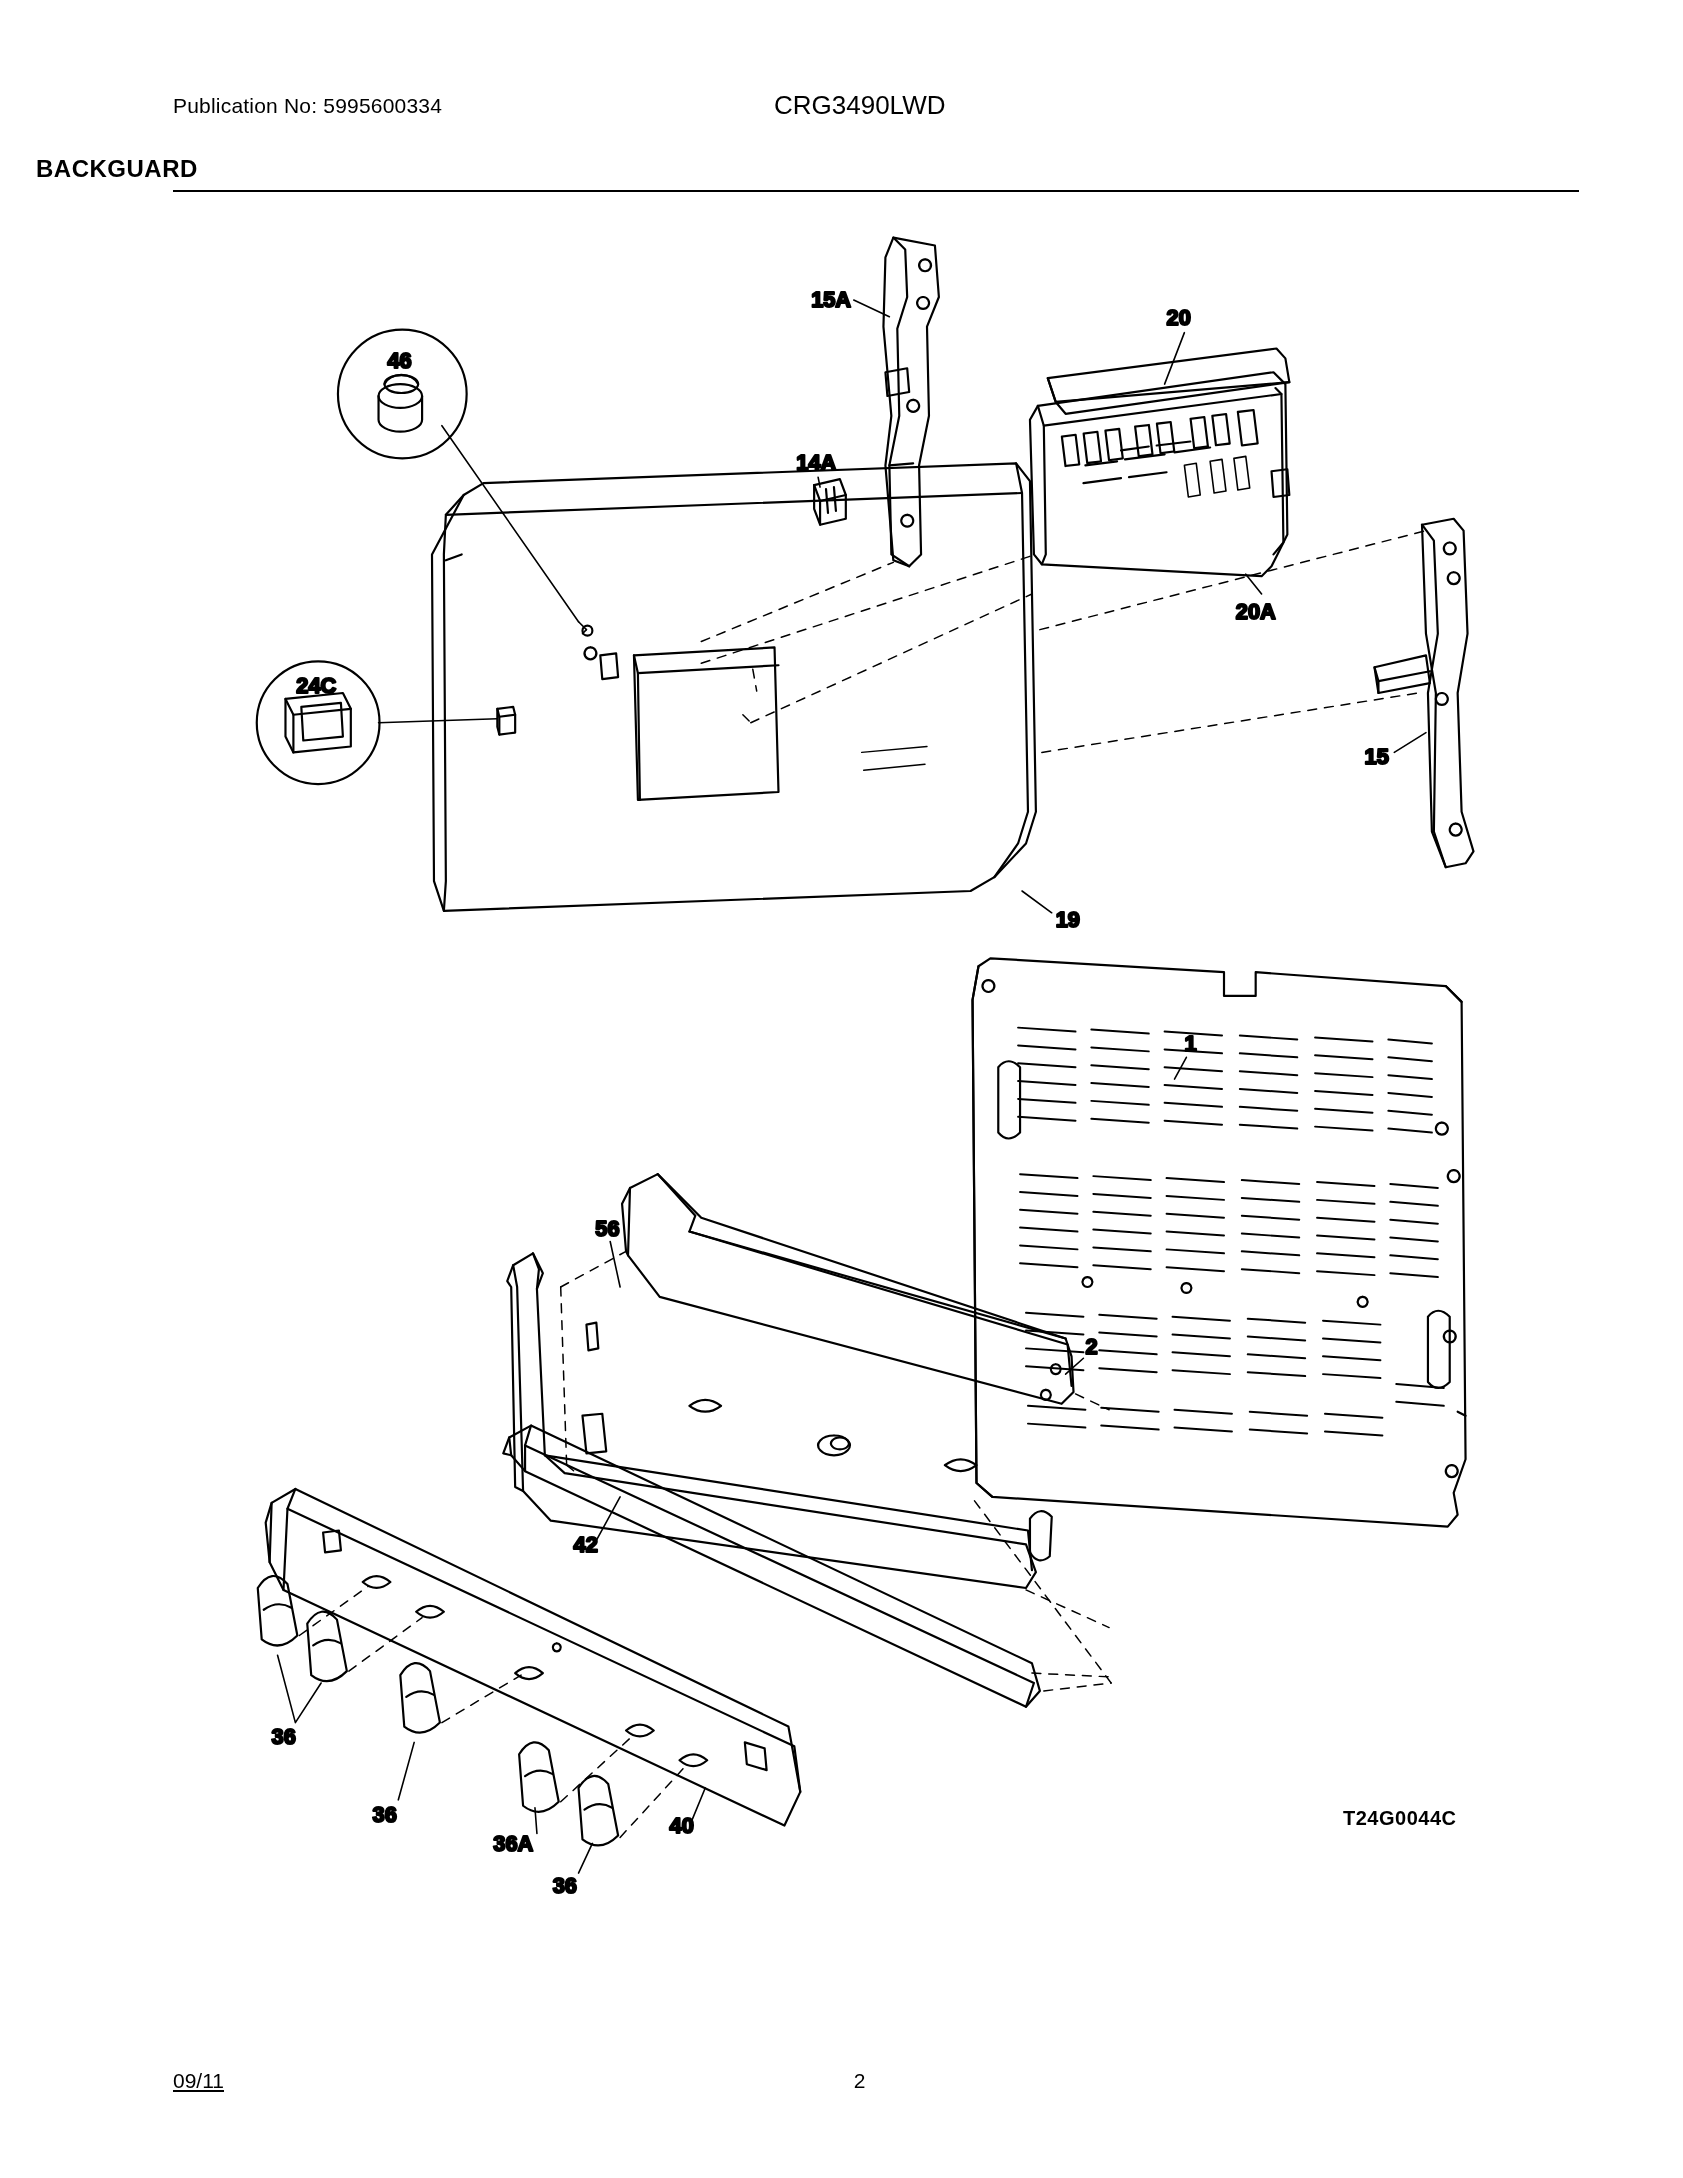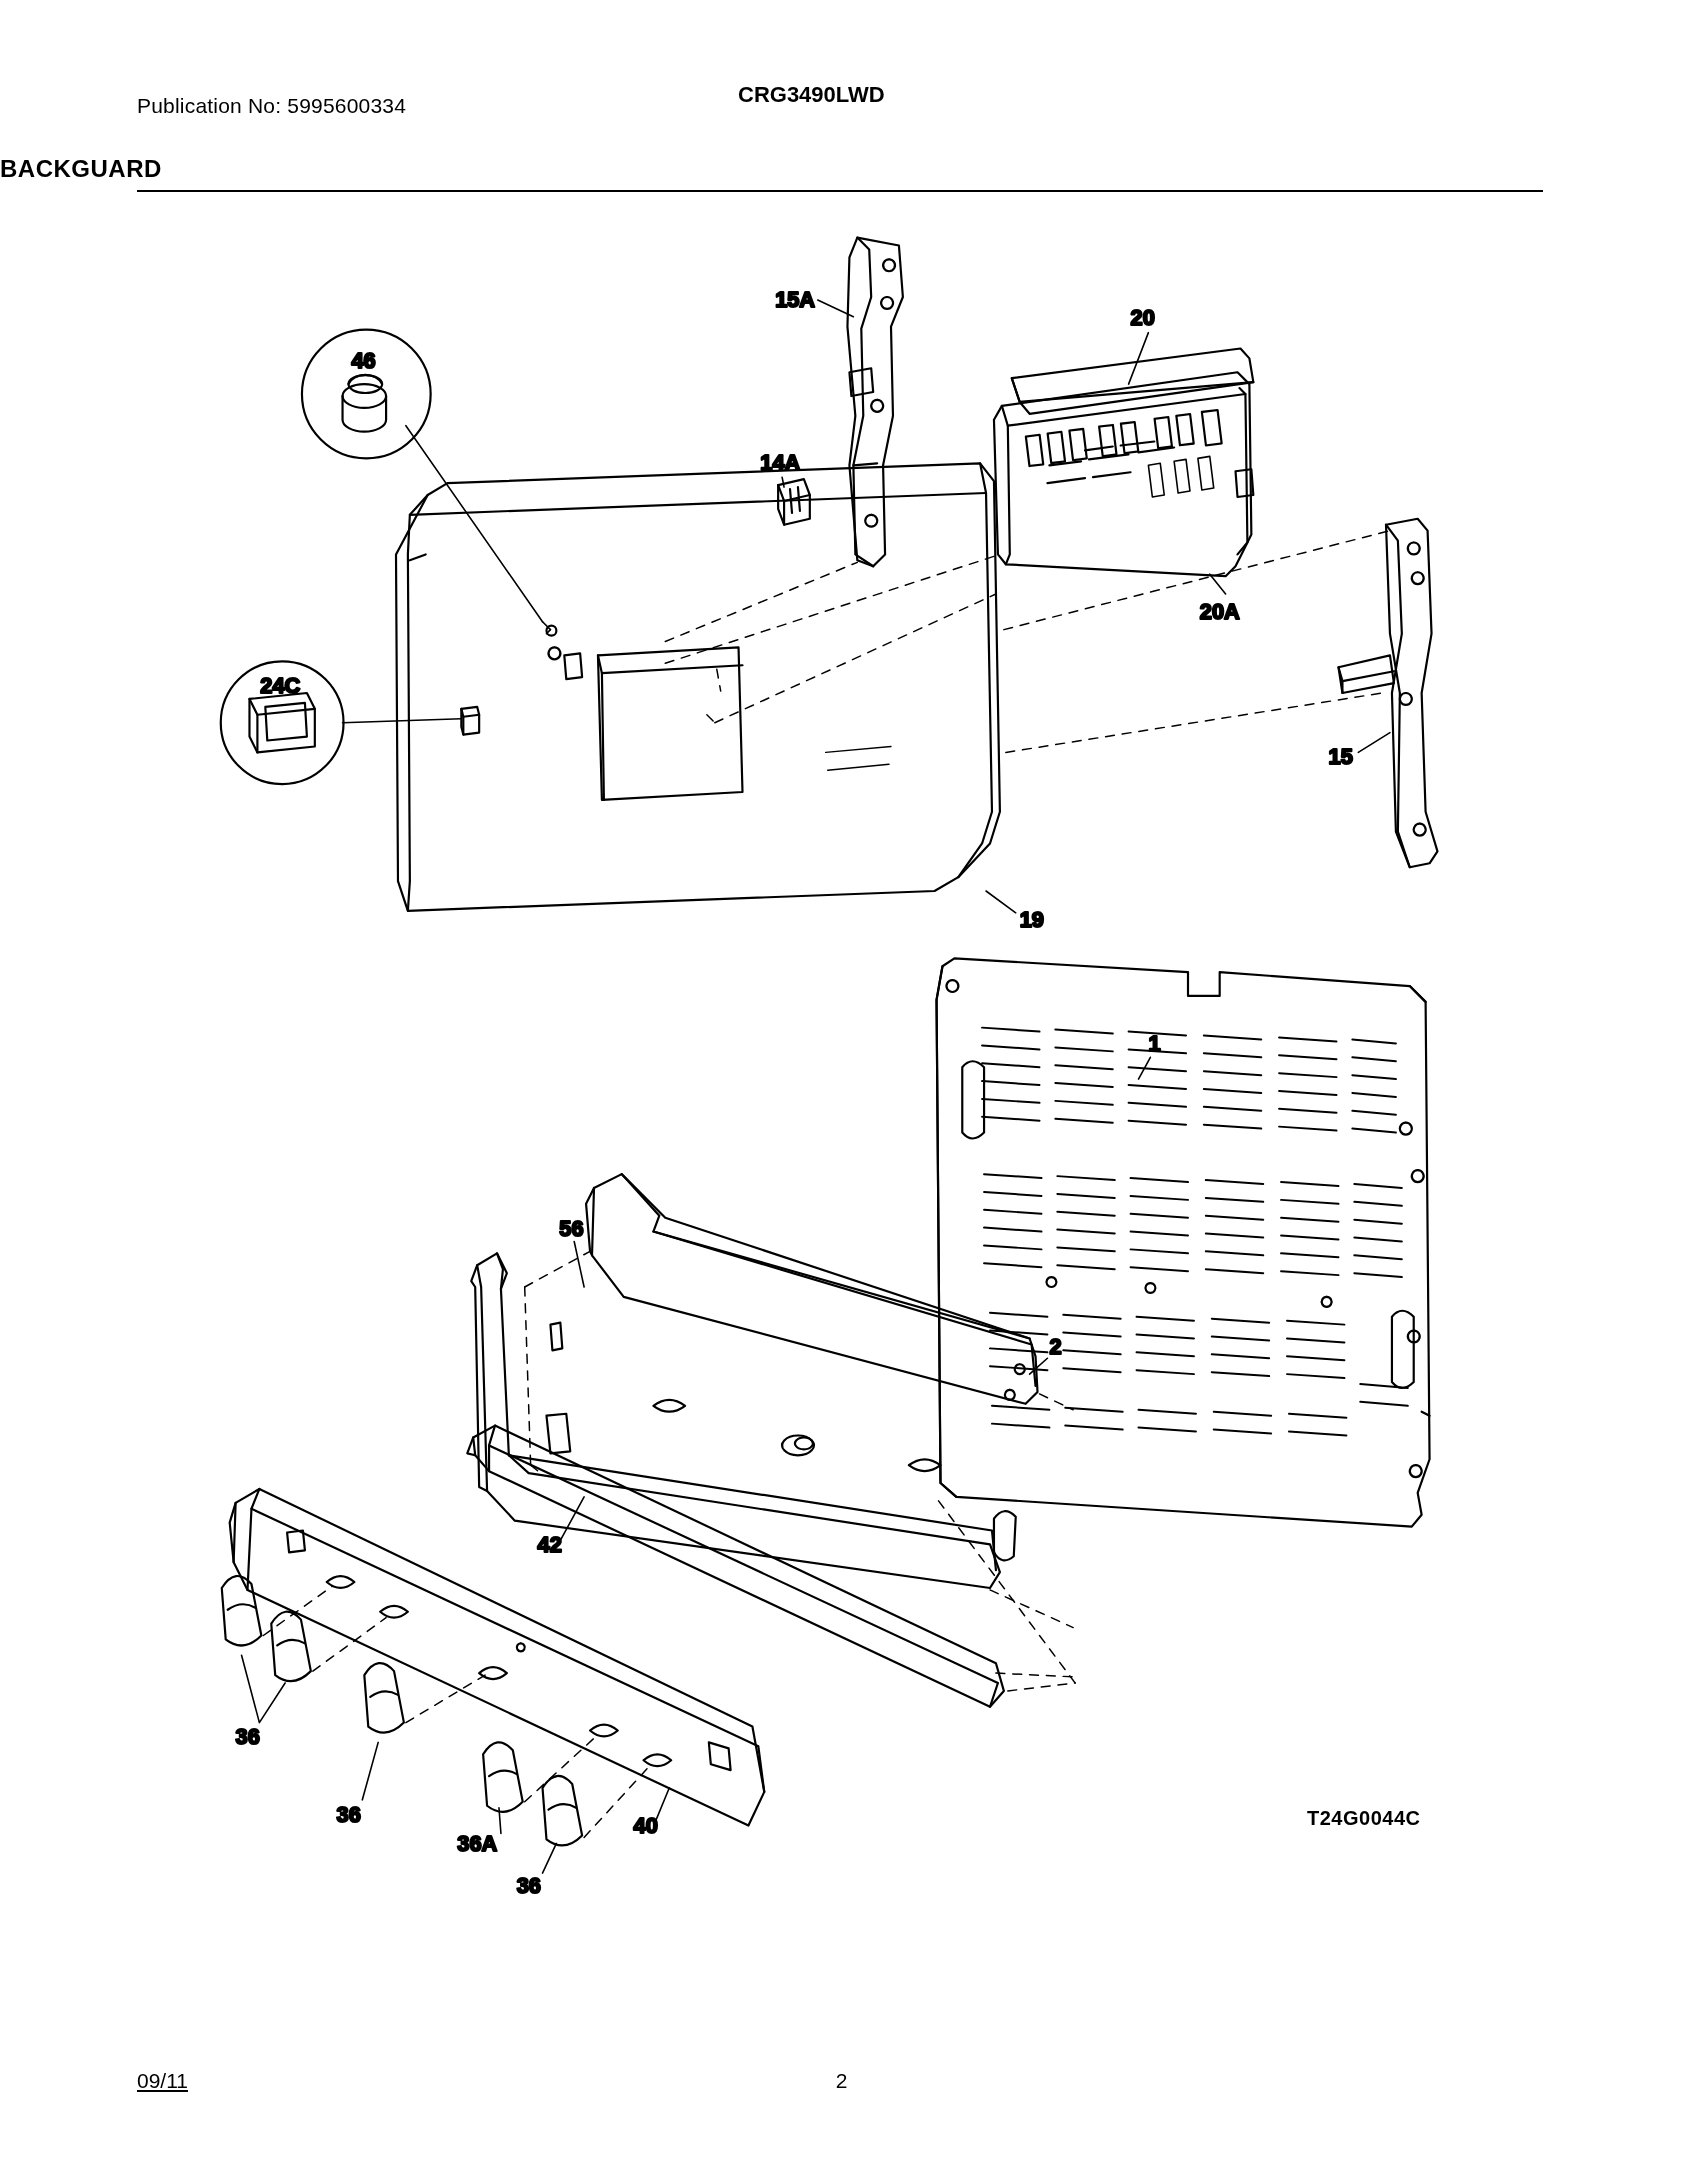--- a/index.html
+++ b/index.html
@@ -11,34 +11,34 @@
     width: 1683px;
     height: 2178px;
     position: relative;
     font-family: "Liberation Sans", sans-serif;
     color: #000000;
     overflow: hidden;
   }
   .page {
     position: absolute;
     inset: 0;
+    margin-left: 36px;
   }
   .hdr-left {
     position: absolute;
     left: 137px;
     top: 94px;
     font-size: 21px;
     letter-spacing: 0.2px;
   }
   .hdr-mid {
     position: absolute;
     left: 738px;
-    top: 82px;
-    font-size: 22px;
-    font-weight: bold;
+    top: 90px;
+    font-size: 26px;
   }
   .title {
     position: absolute;
     left: 0;
     right: 0;
     top: 155px;
     text-align: left;
     font-size: 24px;
     font-weight: bold;
     letter-spacing: 0.5px;

